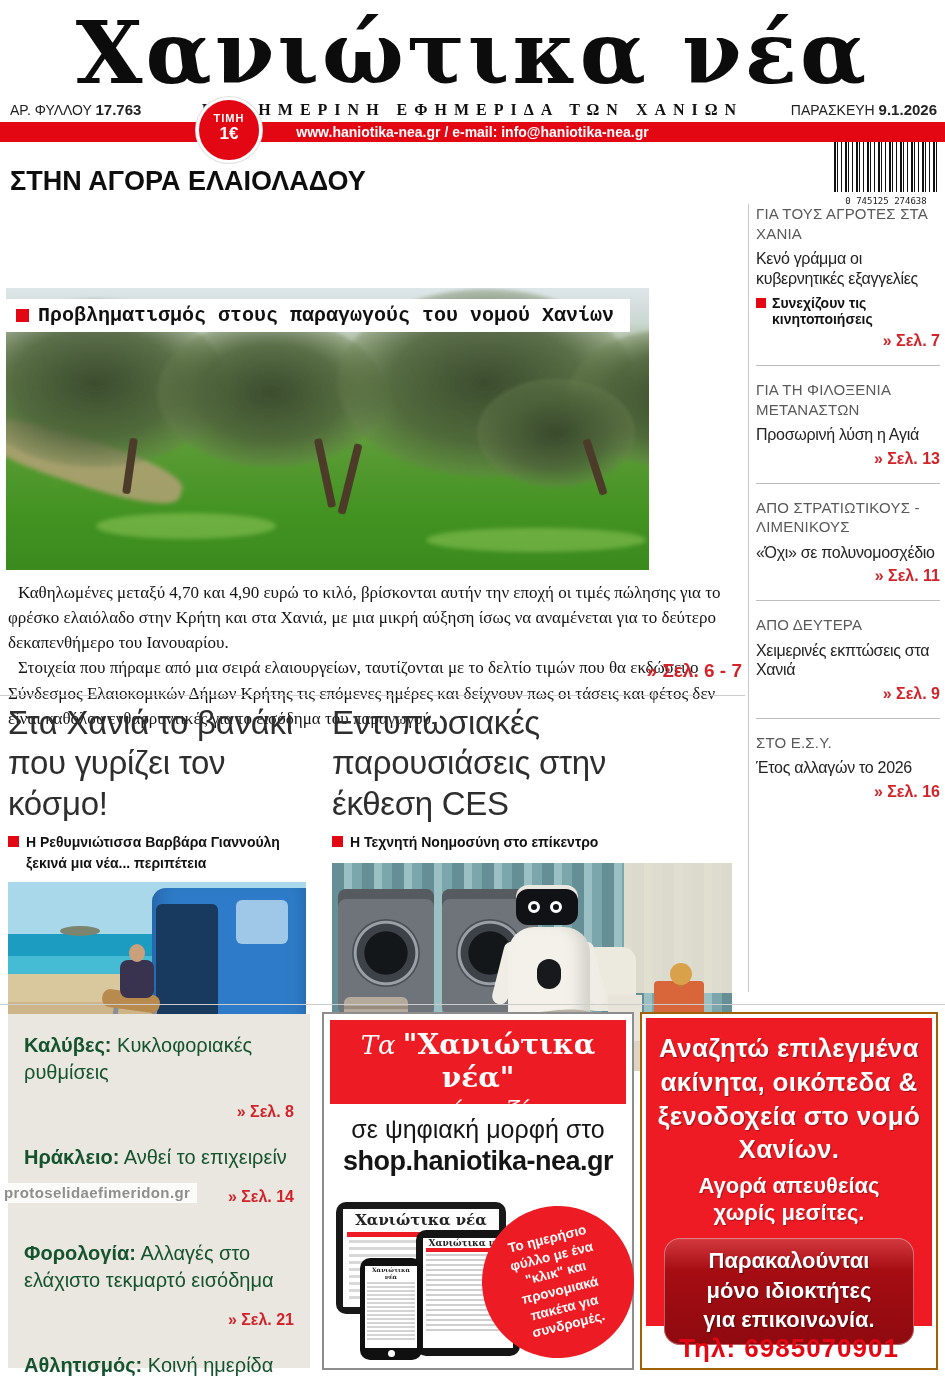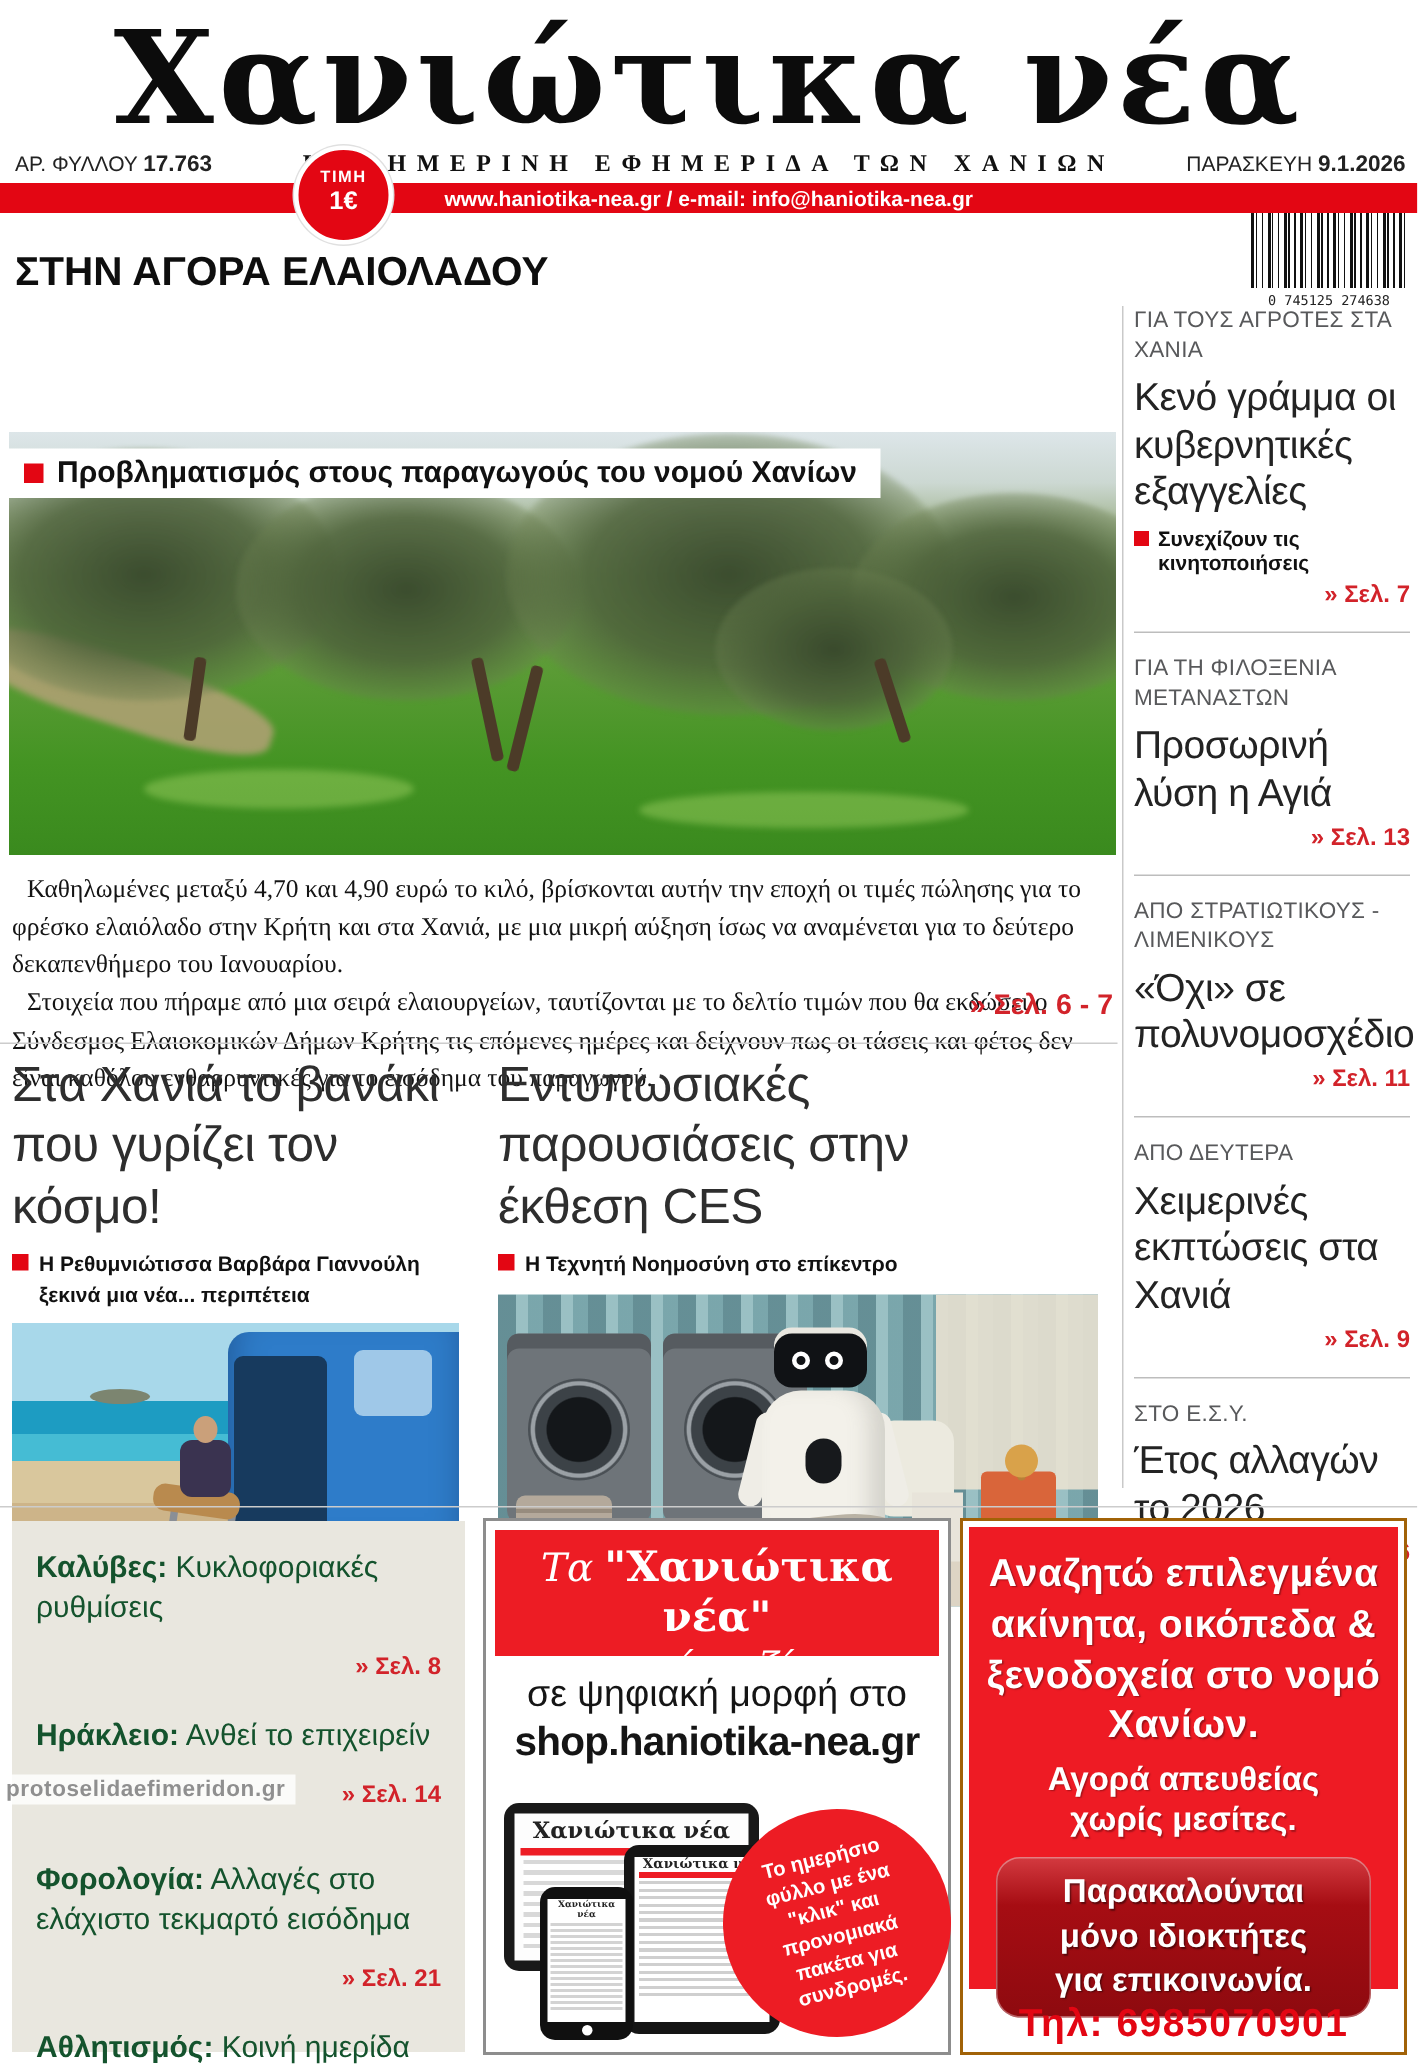--- a/index.html
+++ b/index.html
@@ -27,22 +27,22 @@
   .price-value { display:block; font-size:17px; font-weight:700; }
   .barcode-wrap { top:142px; left:830px; width:112px; height:64px; background:#fff; }
   .barcode-bars { position:absolute; top:0; left:4px; right:4px; height:50px;
     background:repeating-linear-gradient(90deg,#111 0 2px,#fff 2px 3px,#111 3px 4px,#fff 4px 7px,#111 7px 8px,#fff 8px 11px); }
   .barcode-digits { position:absolute; bottom:0; left:0; width:100%; text-align:center;
     font-family:"DejaVu Sans Mono", monospace; font-size:9px; color:#222; background:#fff; }
 
   
   .lead-kicker { top:166px; left:10px; font-size:27px; font-weight:800; color:#0e0e0e; letter-spacing:0; }
   .lead-headline { top:198px; left:6px; font-size:64px; font-weight:800; letter-spacing:-1px; color:#0a0a0a; }
-  .lead-photo { top:288px; left:6px; width:738px; height:282px; overflow:hidden;
-    background:linear-gradient(to bottom,#dde6e9 0px,#ccd8d2 34px,#a9bb9b 58px,#7da263 96px,#5e9c38 150px,#449423 220px,#3a8a1e 282px); }
+  .lead-photo { top:288px; left:6px; width:643px; height:282px; overflow:hidden;
+    background:linear-gradient(to bottom,#dde6e9 0px,#ccd8d2 34px,#a9bb9b 58px,#7da263 96px,#5e9c38 150px,#449423 220px,#3a8a1e 282px);font-family:Liberation Mono, monospace; }
   .olive-canopy { position:absolute; border-radius:50%; filter:blur(1.5px);
     background:radial-gradient(ellipse at center, rgba(56,72,44,.95) 0%, rgba(77,97,58,.85) 45%, rgba(104,124,78,.4) 68%, rgba(0,0,0,0) 72%); }
   .olive-trunk { position:absolute; width:8px; background:#4c3b28; border-radius:3px; filter:blur(.4px); }
   .olive-path { position:absolute; left:-30px; top:150px; width:210px; height:46px; background:#b3a176;
     transform:rotate(18deg); border-radius:40%; filter:blur(2px); opacity:.85; }
   .grass-streak { position:absolute; background:rgba(190,230,120,.35); border-radius:50%; filter:blur(2px); }
   .lead-subhead { position:absolute; top:11px; left:0; background:#fff; padding:5px 16px 5px 10px;
     display:flex; align-items:center; gap:9px; }
   .red-square { width:13px; height:13px; background:#e30613; flex:0 0 auto; }
   .lead-subhead-text { font-size:20px; font-weight:700; color:#111; white-space:nowrap; }
@@ -94,21 +94,21 @@
   .robot-arm { position:absolute; top:78px; width:16px; height:64px; background:#efede6; border-radius:8px; }
   .robot-towel { position:absolute; left:168px; top:148px; width:100px; height:34px; background:#b9b2a4; border-radius:40%; transform:rotate(-6deg); }
   .side-table { position:absolute; right:28px; bottom:28px; width:50px; height:62px; background:#d9653a; border-radius:4px; box-shadow:-54px 6px 0 -8px #e8e4da; }
   .lamp { position:absolute; right:40px; bottom:86px; width:22px; height:22px; background:#d9a24a; border-radius:50%; box-shadow:0 10px 0 -8px #b88038; }
   .chair-white { position:absolute; right:96px; top:84px; width:54px; height:64px; background:#eceadf; border-radius:14px; }
 
   
   .sidebar { top:204px; left:756px; width:184px; }
   .v-divider { top:204px; left:748px; width:1px; height:788px; background:#c9c9c9; }
   .sb-kicker { font-size:15px; font-weight:400; color:#58595b; line-height:1.3; letter-spacing:.2px; }
-  .sb-title { margin-top:6px; font-size:26px; line-height:1.22; color:#232323; font-weight:400; letter-spacing:-.3px; }
+  .sb-title { margin-top:6px; font-size:16px; line-height:1.22; color:#232323; font-weight:400; letter-spacing:-.3px; }
   .sb-sub { margin-top:7px; display:flex; gap:6px; align-items:flex-start; font-size:14px; font-weight:700; color:#111; }
   .sb-sub .red-square { width:10px; height:10px; margin-top:3px; }
   .sb-ref { text-align:right; font-size:16px; margin-top:5px; }
   .sb-divider { height:1px; background:#bdbdbd; margin:15px 0 14px 0; }
 
   
   .bottom-divider { top:1004px; left:0; width:945px; }
   .briefs-panel { top:1014px; left:8px; width:302px; height:354px; background:#e9e7df; padding:18px 16px 12px 16px; }
   .brief-item { margin-bottom:23px; }
   .brief-text { font-size:20px; line-height:1.35; color:#14532d; }

